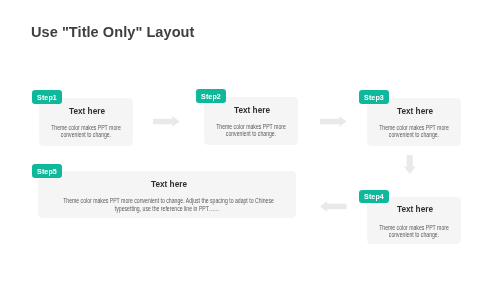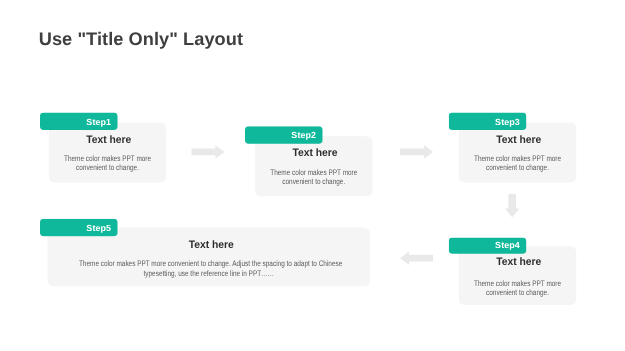--- a/index.html
+++ b/index.html
@@ -6,21 +6,21 @@
   body{width:500px;height:281px;background:#ffffff;font-family:"Liberation Sans",sans-serif;overflow:hidden;}
   .slide{position:relative;width:500px;height:281px;background:#ffffff;}
 
   .title{position:absolute;left:31px;top:24px;font-size:14.55px;font-weight:bold;color:#3f3f3f;
          letter-spacing:0.05px;white-space:nowrap;transform:translateZ(0);}
 
   .step{position:absolute;}
   .card{position:absolute;left:7px;top:8px;background:#f5f5f6;border-radius:4.5px;}
   .badge{position:absolute;left:0;top:0;width:30px;height:13.5px;background:#0fb89a;border-radius:3px;
          color:#ffffff;font-size:7.1px;font-weight:bold;display:flex;align-items:center;justify-content:center;
-         letter-spacing:0.1px;transform:translateZ(0);padding-left:32px;}
+         letter-spacing:0.1px;transform:translateZ(0);}
   .badge>span{display:block;transform:translateY(0.6px);filter:blur(0px);}
   .h{position:absolute;text-align:center;font-size:8.7px;font-weight:bold;color:#2e2e2e;white-space:nowrap;
      transform:scaleX(0.95) translateZ(0);transform-origin:center top;}
   .b{position:absolute;text-align:center;font-size:6.4px;color:#5a5a5a;line-height:7.3px;white-space:nowrap;
      transform:scaleX(0.805) translateZ(0);transform-origin:center top;}
 
   
   .step-sm{width:101px;height:56px;}
   .step-sm .card{width:94px;height:48px;}
   .step-sm .h{left:8px;top:15.5px;width:94px;}
@@ -43,21 +43,21 @@
 
   <div class="step step-sm" style="left:32px;top:90.2px">
     <div class="card"></div>
     <div class="badge">
         <span>Step1</span>
       </div>
     <div class="h">Text here</div>
     <div class="b">Theme color makes PPT more<br>convenient to change.</div>
   </div>
 
-  <div class="step step-sm" style="left:197px;top:101px">
+  <div class="step step-sm" style="left:197px;top:89px">
     <div class="card"></div>
     <div class="badge" style="left:-1px">
         <span>Step2</span>
       </div>
     <div class="h">Text here</div>
     <div class="b">Theme color makes PPT more<br>convenient to change.</div>
   </div>
 
   <div class="step step-sm" style="left:360px;top:90.2px">
     <div class="card"></div>
@@ -70,21 +70,21 @@
 
   <div class="step step-sm" style="left:360px;top:189px">
     <div class="card" style="top:7.5px;height:47px"></div>
     <div class="badge" style="left:-1px;top:0.5px">
         <span>Step4</span>
       </div>
     <div class="h" style="top:15.2px">Text here</div>
     <div class="b" style="top:34.7px">Theme color makes PPT more<br>convenient to change.</div>
   </div>
 
-  <div class="step step-wide" style="left:32px;top:175px">
+  <div class="step step-wide" style="left:32px;top:164px">
     <div class="card"></div>
     <div class="badge">
         <span>Step5</span>
       </div>
     <div class="h">Text here</div>
     <div class="b">Theme color makes PPT more convenient to change. Adjust the spacing to adapt to Chinese<br>typesetting, use the reference line in PPT……</div>
   </div>
 
   <svg class="arrow" style="left:153px;top:116px" width="27" height="11" viewBox="0 0 27 11">
     <path d="M0 2.8 H19.3 V0 L26.6 5.5 L19.3 11 V8.2 H0 Z" fill="#e9e9e9"></path>

